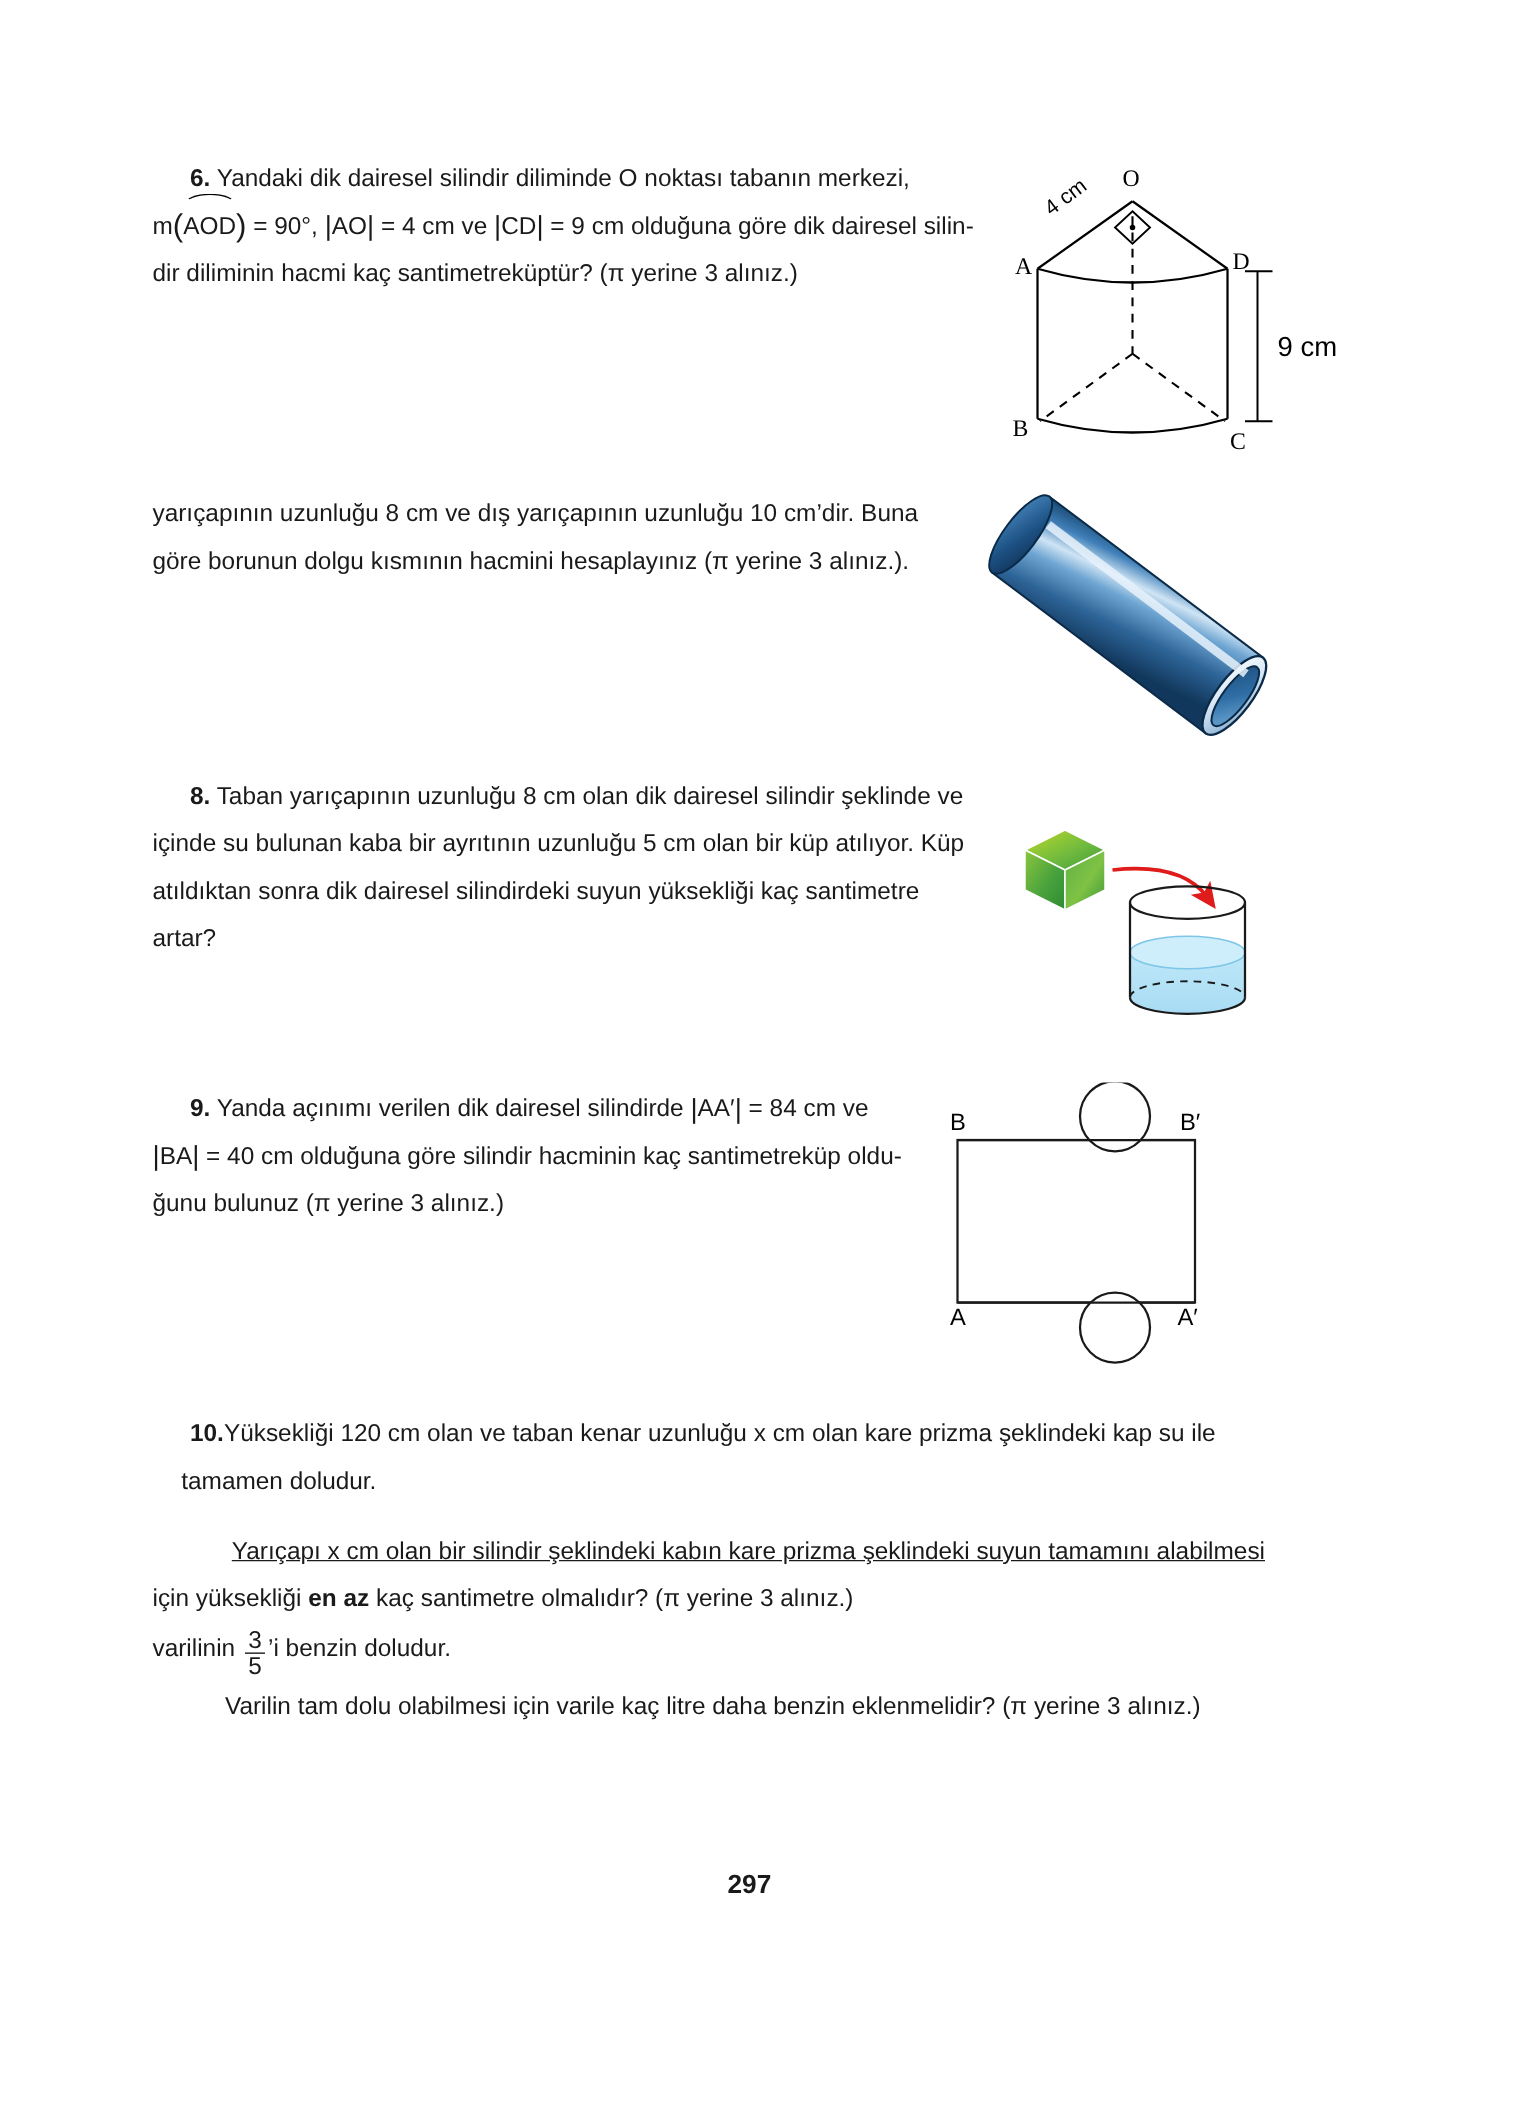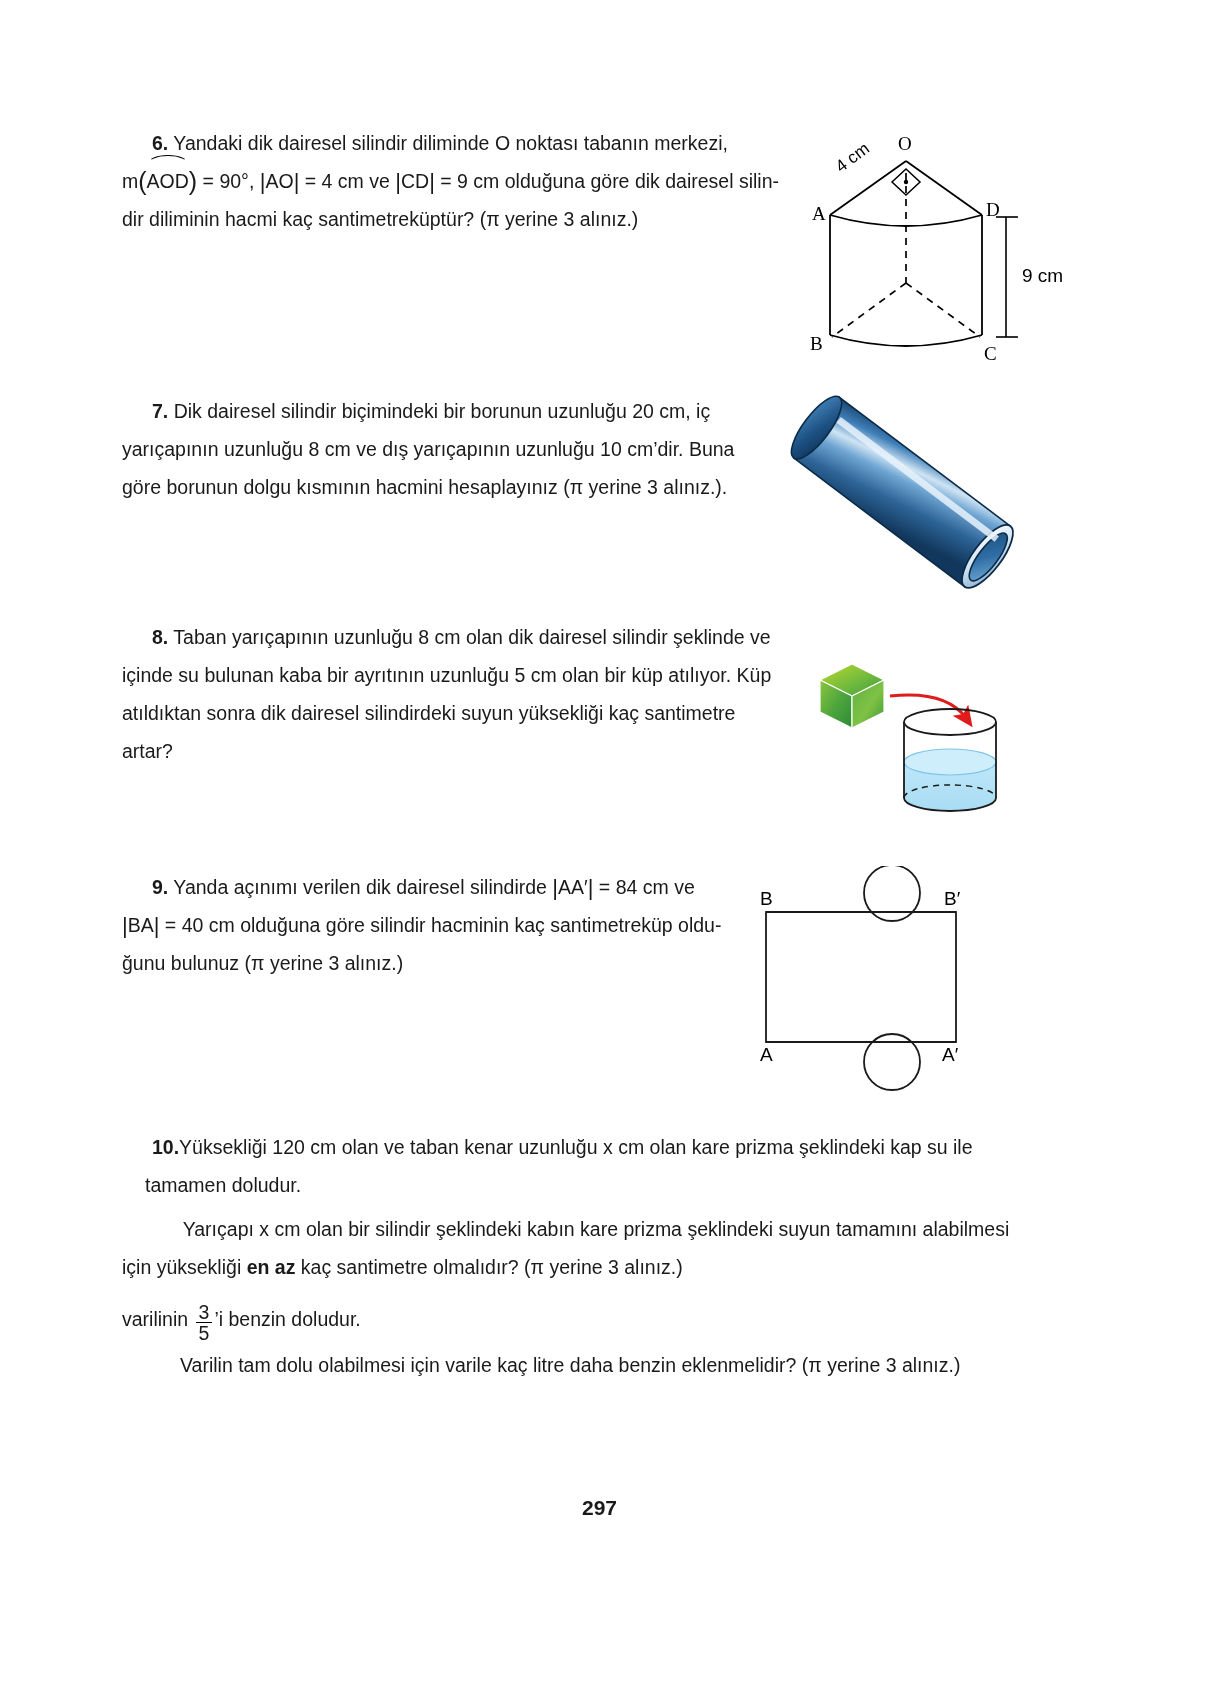--- a/index.html
+++ b/index.html
@@ -138,28 +138,24 @@
       <line x1="200" y1="92" x2="200" y2="212" stroke="#000" stroke-width="1.6"></line>
       <line x1="190" y1="92" x2="212" y2="92" stroke="#000" stroke-width="1.6"></line>
       <line x1="190" y1="212" x2="212" y2="212" stroke="#000" stroke-width="1.6"></line>
     </svg>
     <span class="fig-label" style="left:92px; top:8px;">O</span>
     <span class="fig-label" style="left:6px; top:78px;">A</span>
     <span class="fig-label" style="left:180px; top:74px;">D</span>
     <span class="fig-label" style="left:4px; top:208px;">B</span>
     <span class="fig-label" style="left:178px; top:218px;">C</span>
     <span class="fig-label sans" style="left:26px; top:36px; transform:rotate(-37deg); transform-origin:left top; font-size:17px;">4 cm</span>
-    <span class="fig-label sans" style="left:216px; top:140px; font-size:19px;">9 cm</span>
+    <span class="fig-label sans" style="left:216px; top:140px; font-size:22px;">9 cm</span>
   </div>
 
   <div class="qblock" style="left:122px; top:392px; width:620px;">
-    <p>
-      <span class="indent"></span><span class="qnum">7.</span>
-      <span>Dik dairesel silindir biçimindeki bir borunun uzunluğu 20 cm, iç</span>
-    </p>
     <p style="text-align:left;">
       <span>yarıçapının uzunluğu 8 cm ve dış yarıçapının uzunluğu 10 cm’dir. Buna</span>
     </p>
     <p style="text-align:left;">
       <span>göre borunun dolgu kısmının hacmini hesaplayınız (π yerine 3 alınız.).</span>
     </p>
   </div>
 
   <div class="figure" style="left:752px; top:392px; width:300px; height:200px;">
     <svg width="300" height="200" viewBox="0 0 300 200">
@@ -298,21 +294,21 @@
     <span class="fig-label sans" style="left:194px; top:178px;">A′</span>
   </div>
 
   <div class="qblock" style="left:122px; top:1128px; width:890px;">
     <p>
       <span class="indent"></span><span class="qnum">10.</span><span>Yüksekliği 120 cm olan ve taban kenar uzunluğu x cm olan kare prizma şeklindeki kap su ile</span>
     </p>
     <p style="text-align:left;margin-left:23px;">
       <span>tamamen doludur.</span>
     </p>
-    <p style="text-align:center; margin-top:6px;">
+    <p style="text-align:right; margin-top:18px;text-decoration:underline;">
       <span class="indent-lg"></span><span>Yarıçapı x cm olan bir silindir şeklindeki kabın kare prizma şeklindeki suyun tamamını alabilmesi</span>
     </p>
     <p style="text-align:left;">
       <span>için yüksekliği </span><span class="bold">en az</span><span> kaç santimetre olmalıdır? (π yerine 3 alınız.)</span>
     </p>
   </div>
 
   <div class="qblock" style="left:122px; top:1292px; width:890px;">
     <p style="text-align:left; line-height:54px;">
       <span>varilinin </span><span class="frac"><span class="num">3</span><span class="den">5</span></span><span>’i benzin doludur.</span>

